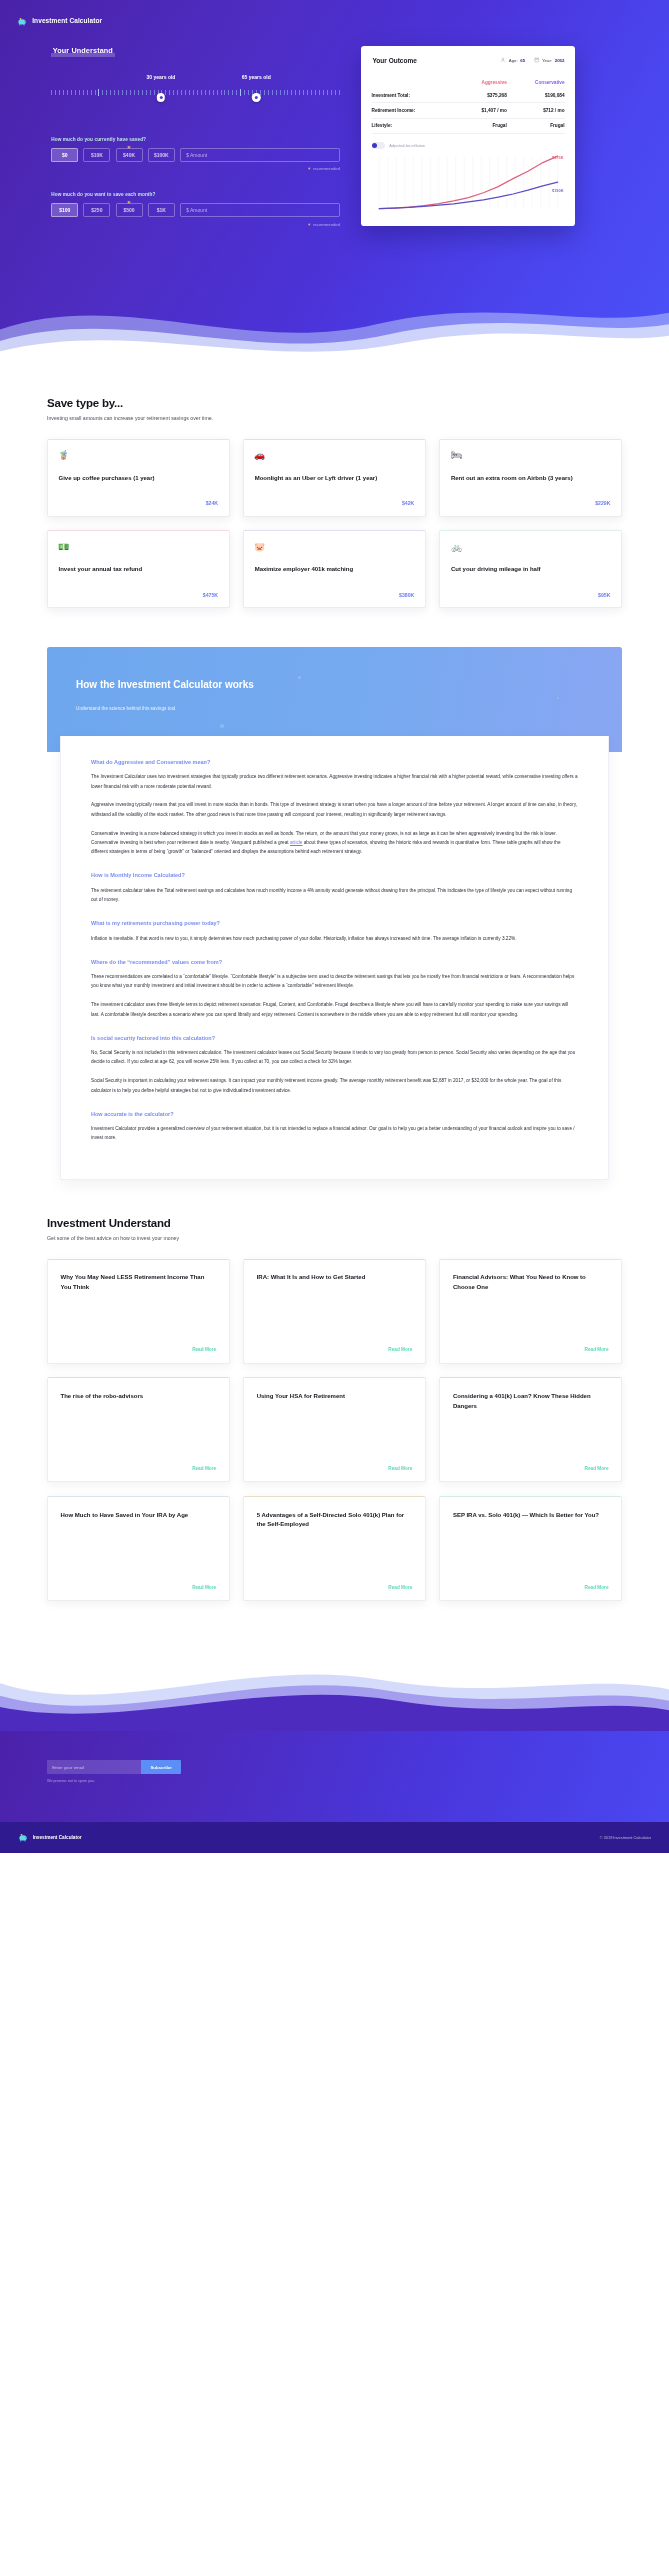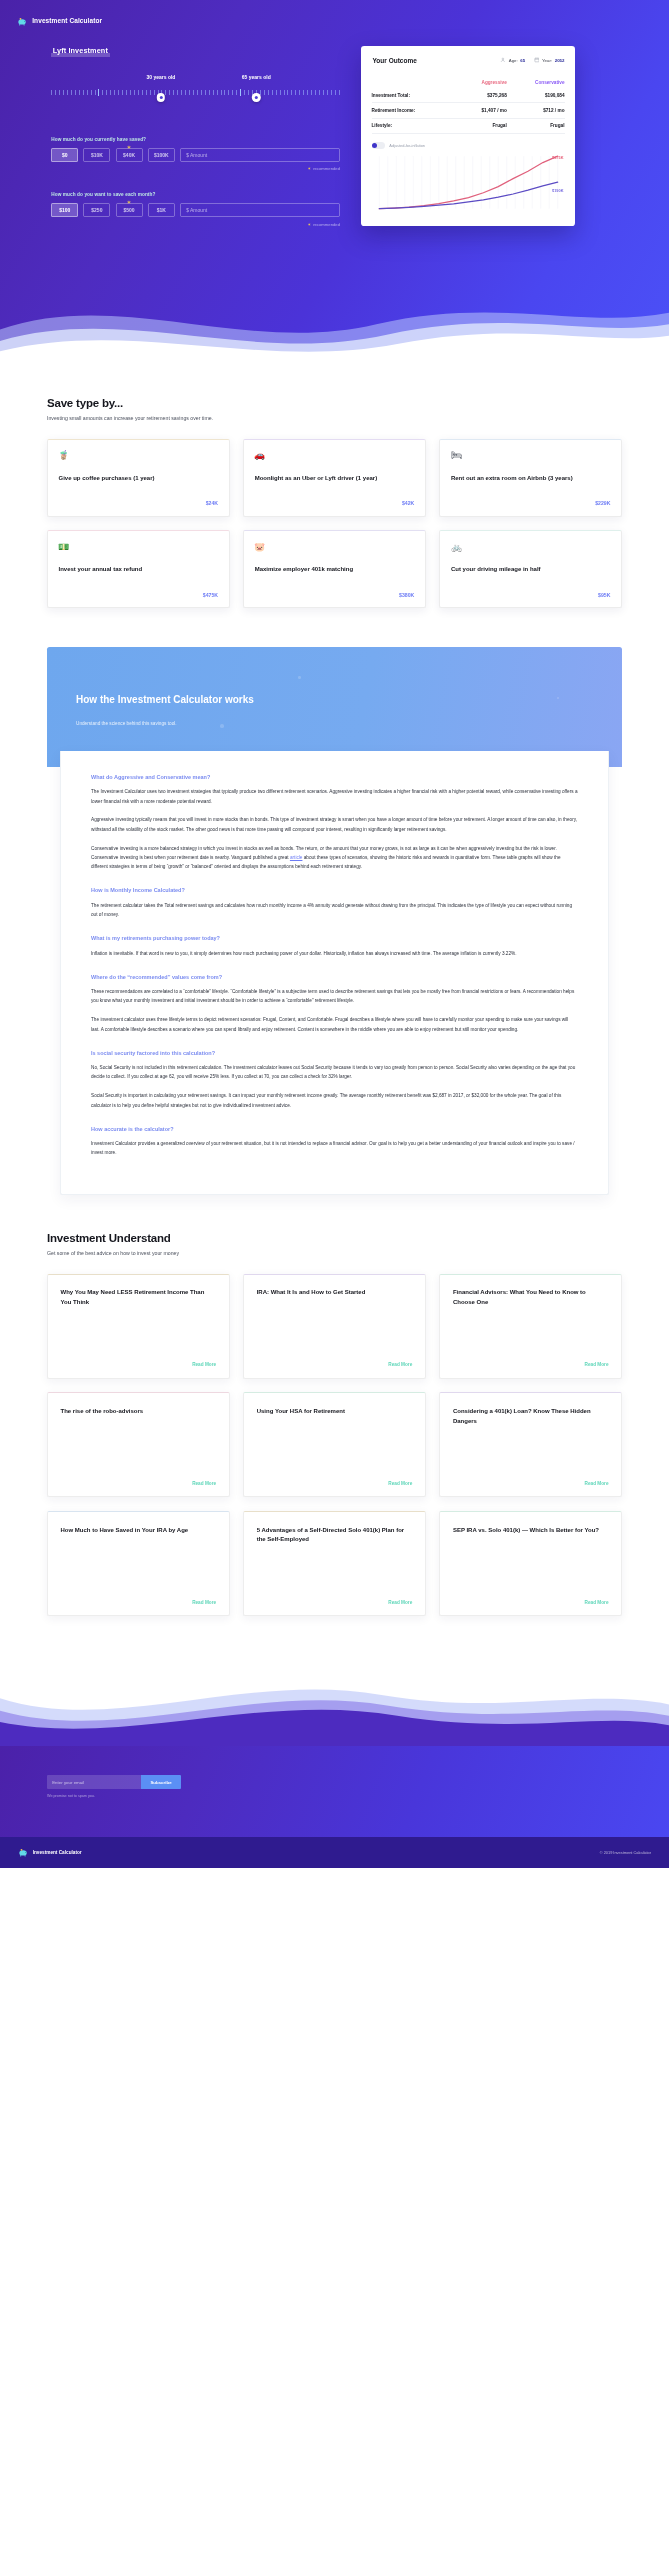--- a/index.html
+++ b/index.html
@@ -173,21 +173,21 @@
   .save-card .ttl { font-size:6px; font-weight:700; color:#15161d; line-height:1.5; }
   .save-card .amt {
     margin-top:auto; text-align:right; color:#6d7cf5;
     font-size:5.2px; font-weight:700; padding-top:8.4px;
   }
 
   
   .how-sec { width:575px; margin:18px auto 0 auto; position:relative; }
   .how-head {
     background:linear-gradient(100deg,#6ea7ee 0%,#76aaf0 55%,#8aa6f3 100%);
-    border-radius:2.6px 2.6px 0 0; padding:46px 29px 41px 29px;
+    border-radius:2.6px 2.6px 0 0; padding:31px 29px 41px 29px;
     position:relative; overflow:hidden;
   }
   .how-head h3 { color:#fff; font-size:10px; font-weight:700; line-height:1.45; }
   .how-head p { color:rgba(255,255,255,.85); font-size:4.7px; margin-top:13.6px; }
   .dot-a,.dot-b,.dot-c { position:absolute; border-radius:50%; background:rgba(255,255,255,.18); }
   .dot-a { width:2.6px; height:2.6px; top:29px; left:251px; }
   .dot-b { width:3.7px; height:3.7px; top:77px; left:173px; }
   .dot-c { width:2.1px; height:2.1px; top:50px; right:63px; }
 
   .how-body {
@@ -269,21 +269,21 @@
         <path d="M15 18.8 L15.4 21.5 L17.2 21.5 L17 18.4 Z" fill="#62d9e8"></path>
         <path d="M6.5 7.5 L9.5 8.8 L7 10.2 Z" fill="#62d9e8"></path>
         <circle cx="8" cy="6.5" r="2.1" fill="#f2c14e"></circle>
       </svg>
       <div class="brand-name">Investment Calculator</div>
     </div>
 
     <div class="hero-inner">
 
       <div class="calc-col">
-        <div class="calc-title">Lyft Investment</div>
+        <div class="calc-title">Your Understand</div>
 
         <div class="slider-wrap">
           <div class="slider-labels">
             <div class="slider-label" style="left:38%">30 years old</div>
             <div class="slider-label" style="left:71%">65 years old</div>
           </div>
           <div class="ticks" id="ticks">
               <div class="tick"></div>
               <div class="tick"></div>
               <div class="tick"></div>

